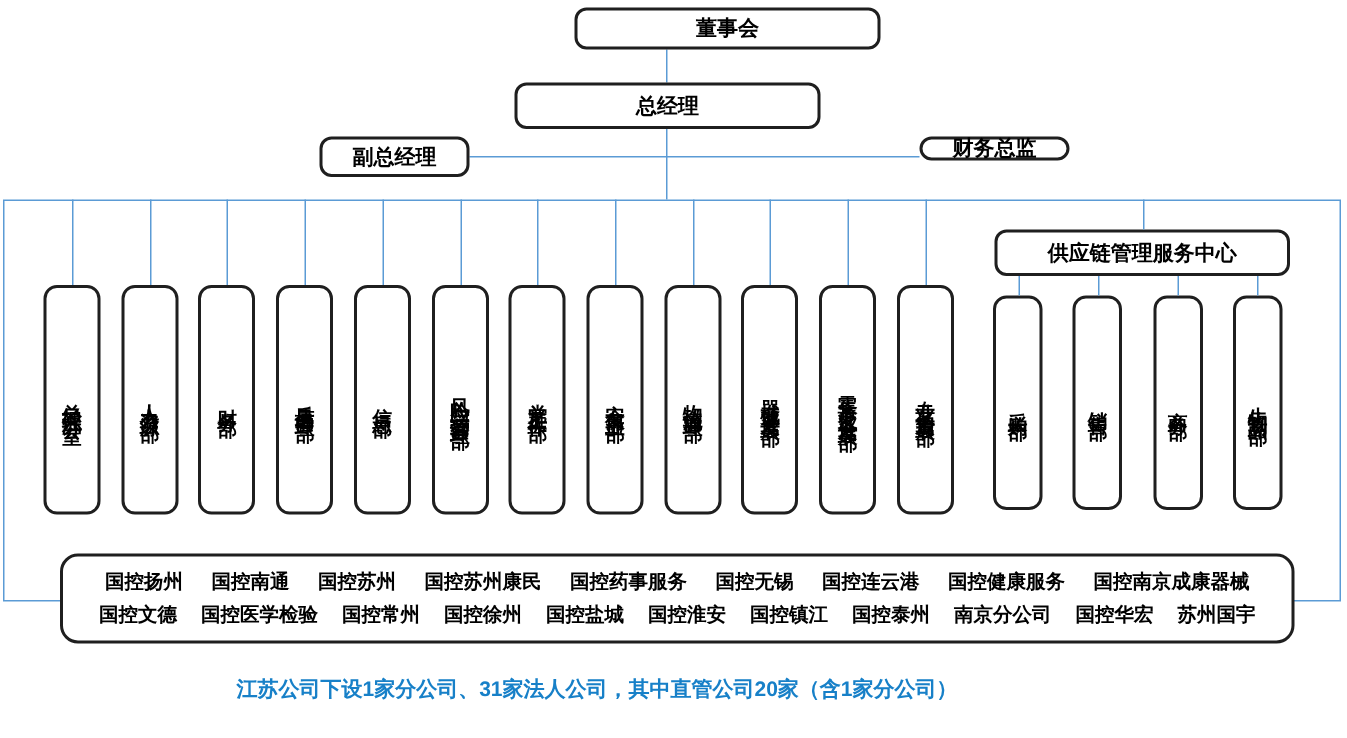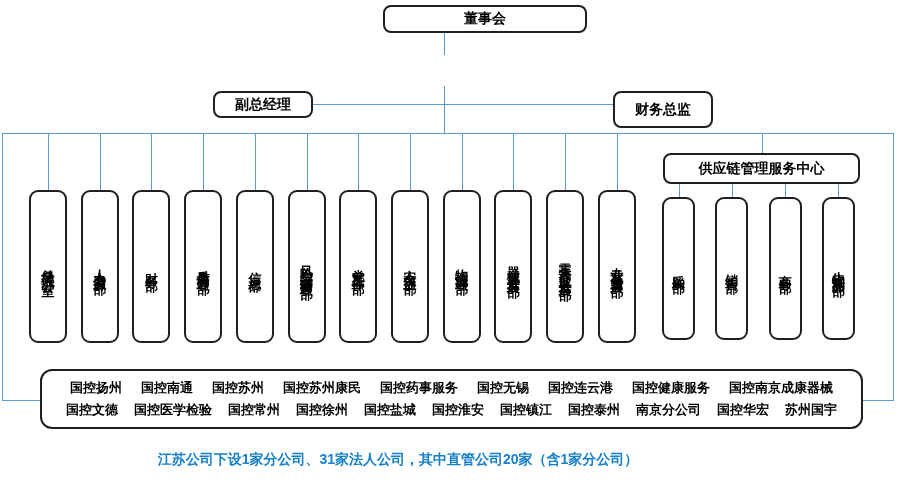--- a/index.html
+++ b/index.html
@@ -62,24 +62,27 @@
 <div class="canvas">
 
   <div class="line" style="left:444px;top:33px;width:1px;height:22px;"></div>
   <div class="line" style="left:444px;top:86px;width:1px;height:47px;"></div>
   <div class="line" style="left:313px;top:104px;width:300px;height:1px;"></div>
   <div class="outer-rect"></div>
 
   <div class="box" style="left:343px;top:5px;width:204px;height:28px;margin-left:40px;">
     <span>董事会</span>
   </div>
+  <div class="box" style="left:343px;top:55px;width:204px;height:31px;">
+    <span>总经理</span>
+  </div>
   <div class="box" style="left:213px;top:91px;width:100px;height:27px;">
     <span>副总经理</span>
   </div>
-  <div class="box" style="left:613px;top:91px;width:100px;height:37px;">
+  <div class="box" style="left:613px;top:91px;width:100px;height:16px;">
     <span>财务总监</span>
   </div>
 
   <div class="dept-row" id="dept-row">
       <div class="vbox">
         <span class="vtext">总经理办公室</span>
       </div>
       <div class="vbox">
         <span class="vtext">人力资源部</span>
       </div>

